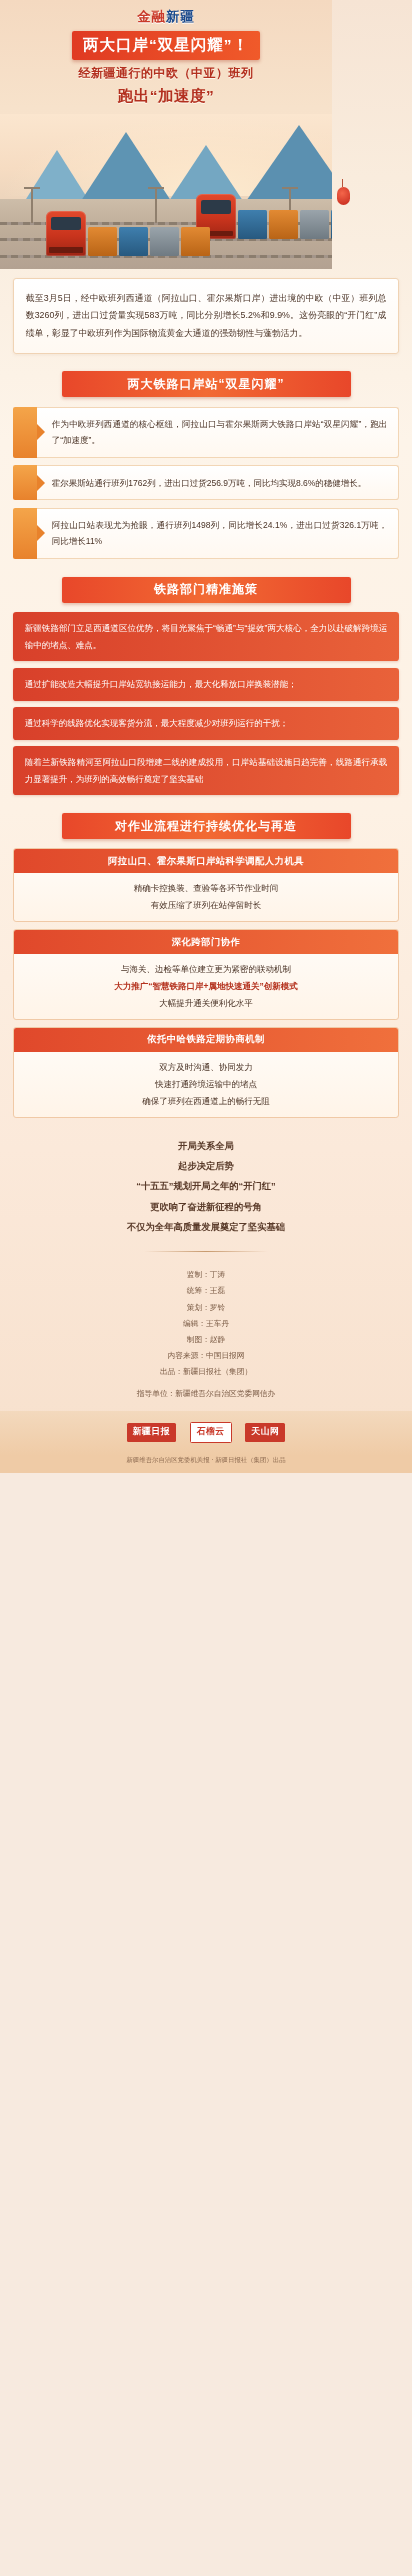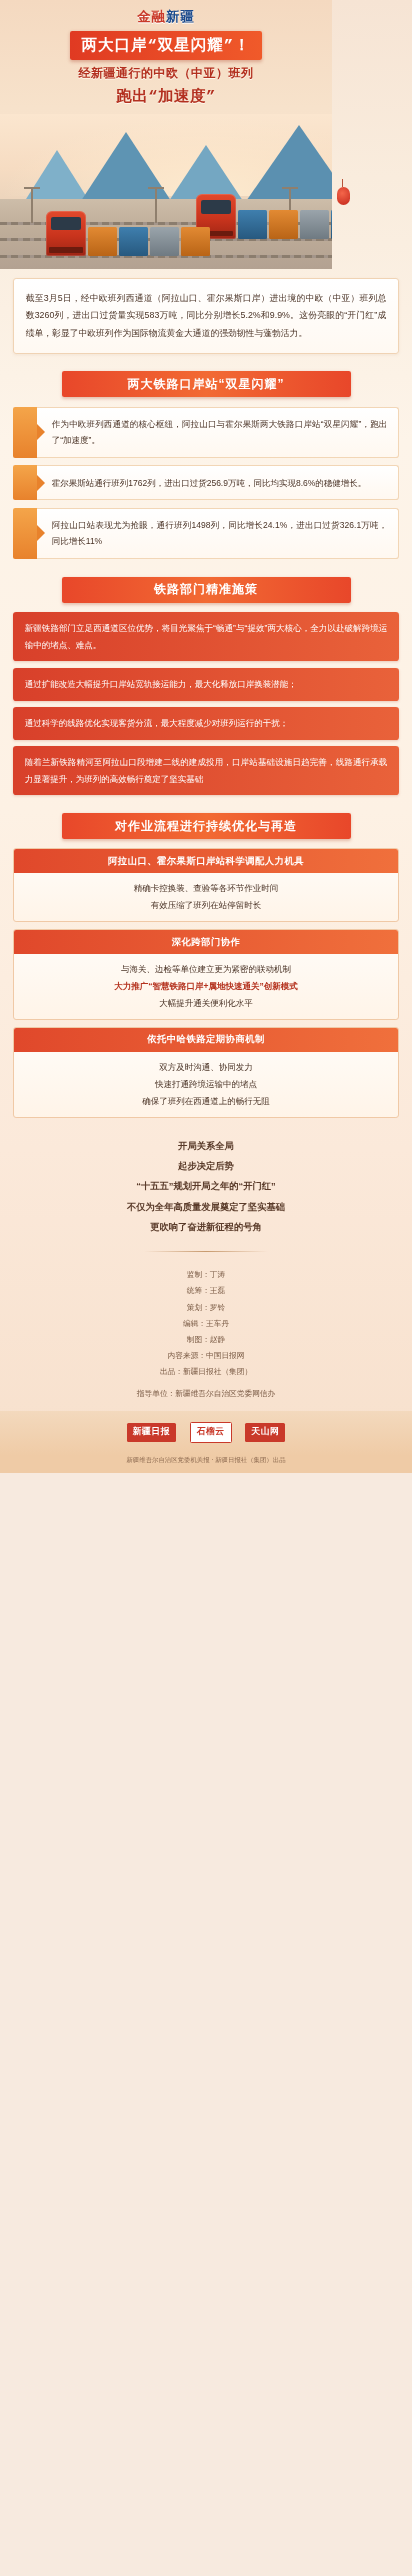--- a/index.html
+++ b/index.html
@@ -34,21 +34,20 @@
     letter-spacing: 1px;
     color: #c93a2a;
     text-shadow: 0 0.5px 0 #fff;
   }
   .hero-logo .lg .blue { color: #1b4a8c; }
   .hero-titles {
     position: relative;
     z-index: 4;
     text-align: center;
     padding: 4.1px 0 7.2px;
-    font-family: Liberation Mono, monospace;
   }
   .title-bar {
     display: inline-block;
     background: linear-gradient(90deg, #e03a22, #f05a2a);
     color: #fff;
     font-size: 15.5px;
     font-weight: bold;
     letter-spacing: 1px;
     padding: 3.6px 11.3px;
     border-radius: 2.1px;
@@ -421,22 +420,22 @@
       <div>双方及时沟通、协同发力</div>
       <div>快速打通跨境运输中的堵点</div>
       <div>确保了班列在西通道上的畅行无阻</div>
     </div>
   </div>
 
   <div class="verse">
     <div>开局关系全局</div>
     <div>起步决定后势</div>
     <div>“十五五”规划开局之年的“开门红”</div>
+    <div>更吹响了奋进新征程的号角</div>
     <div>不仅为全年高质量发展奠定了坚实基础</div>
-    <div>更吹响了奋进新征程的号角</div>
   </div>
 
   <div class="divider"></div>
 
   <div class="credits">
     <div>监制：丁涛</div>
     <div>统筹：王磊</div>
     <div>策划：罗铃</div>
     <div>编辑：王车丹</div>
     <div>制图：赵静</div>

